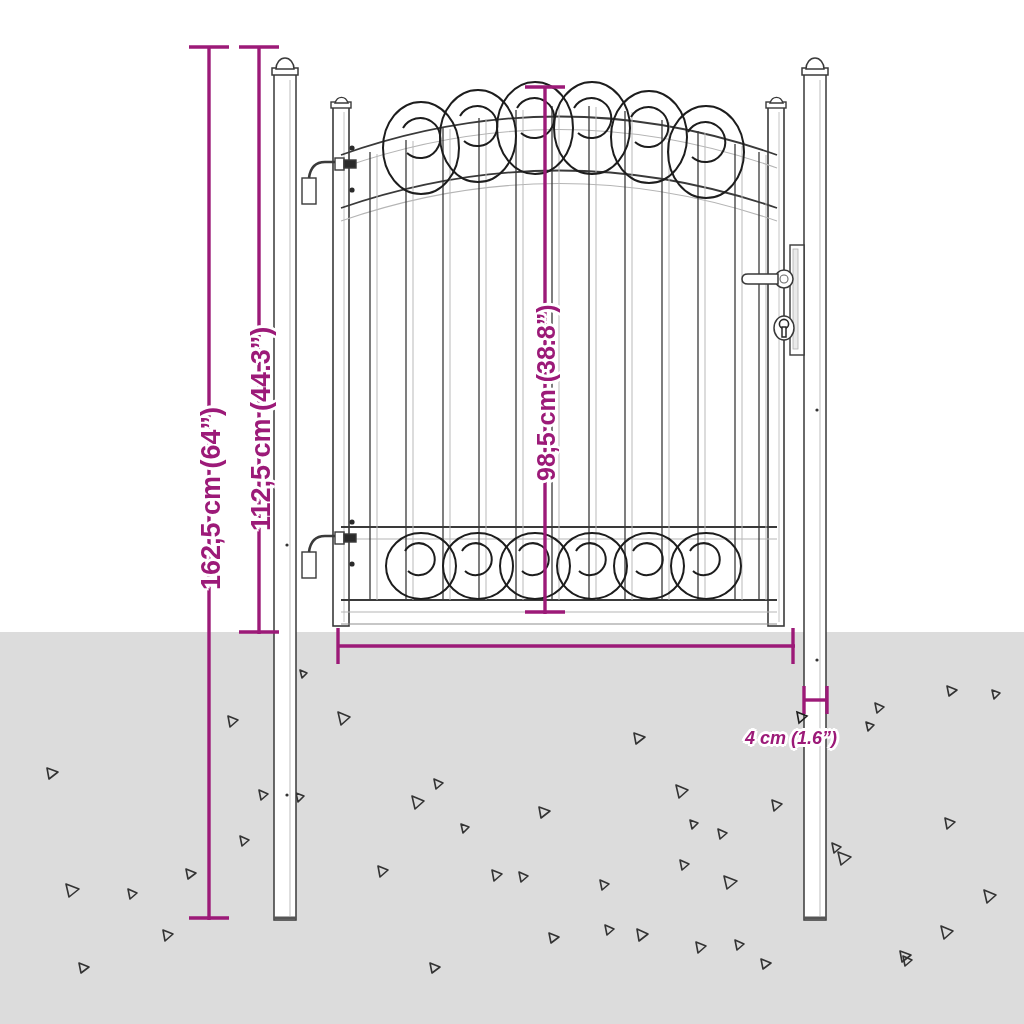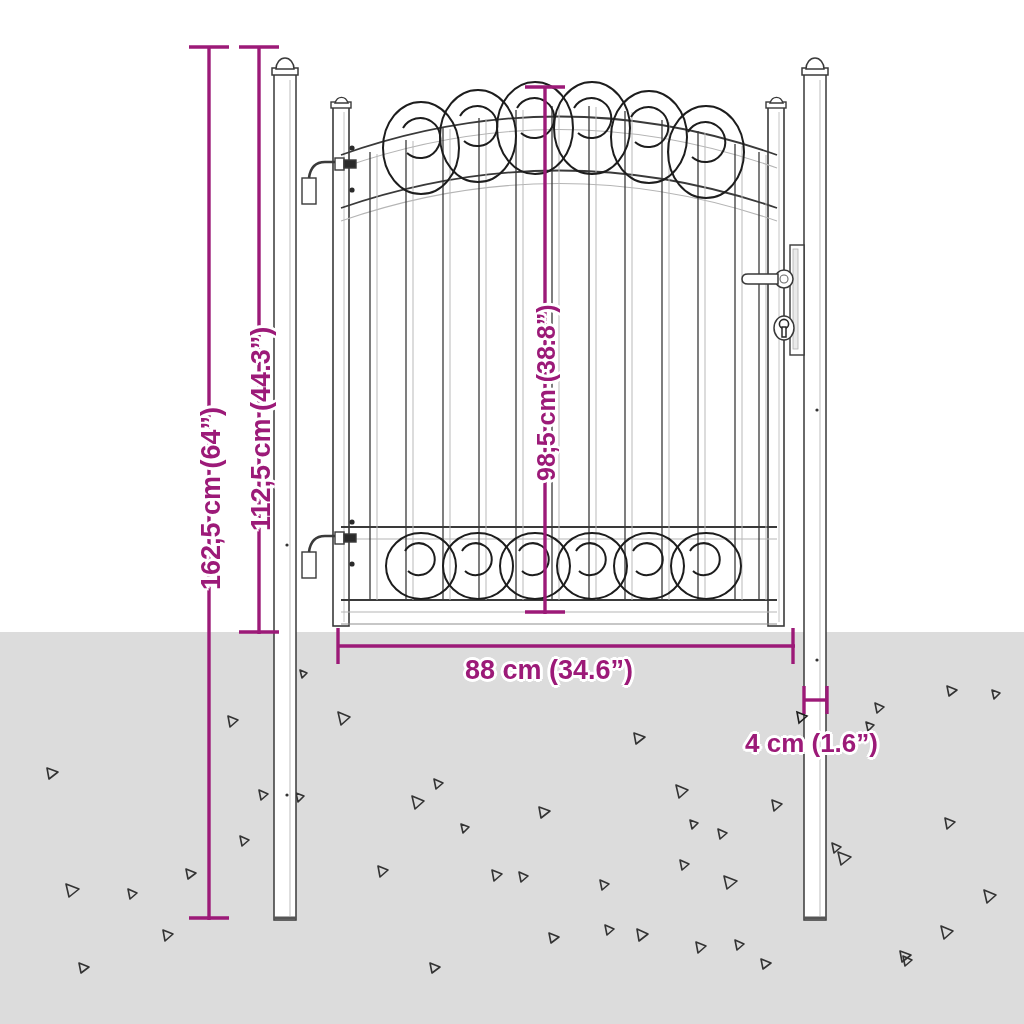--- a/index.html
+++ b/index.html
@@ -302,17 +302,16 @@
   </g>
 
 </svg>
 
 <div class="dimlabel vert" style="left:196px;top:590px;font-size:27px;transform:rotate(-90deg);">162,5 cm (64”)</div>
 
 <div class="dimlabel vert" style="left:246px;top:531px;font-size:27px;transform:rotate(-90deg);">112,5 cm (44.3”)</div>
 
 <div class="dimlabel vert" style="left:532px;top:481px;font-size:25px;transform:rotate(-90deg);">98,5 cm (38.8”)</div>
 
-<div class="dimlabel" style="left:465px;top:655px;font-size:27px;">88 cm (34.6”)</div>
-
-<div class="dimlabel" style="left:745px;top:728px;font-size:26px;">4 cm (1.6”)</div>
+
+<div class="dimlabel" style="left:745px;top:728px;font-size:18px;font-style:italic;">4 cm (1.6”)</div>
 
 </div>
 
 </body></html>

